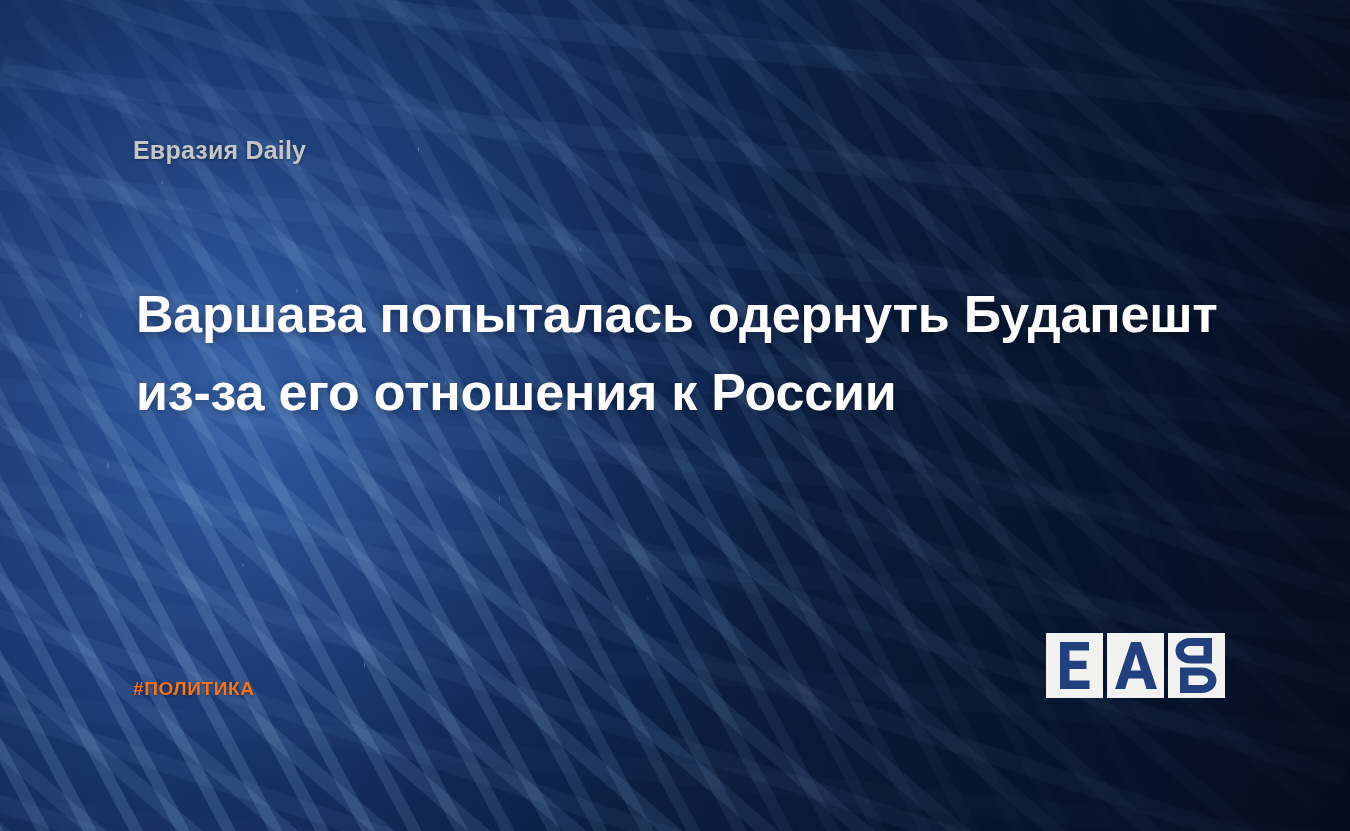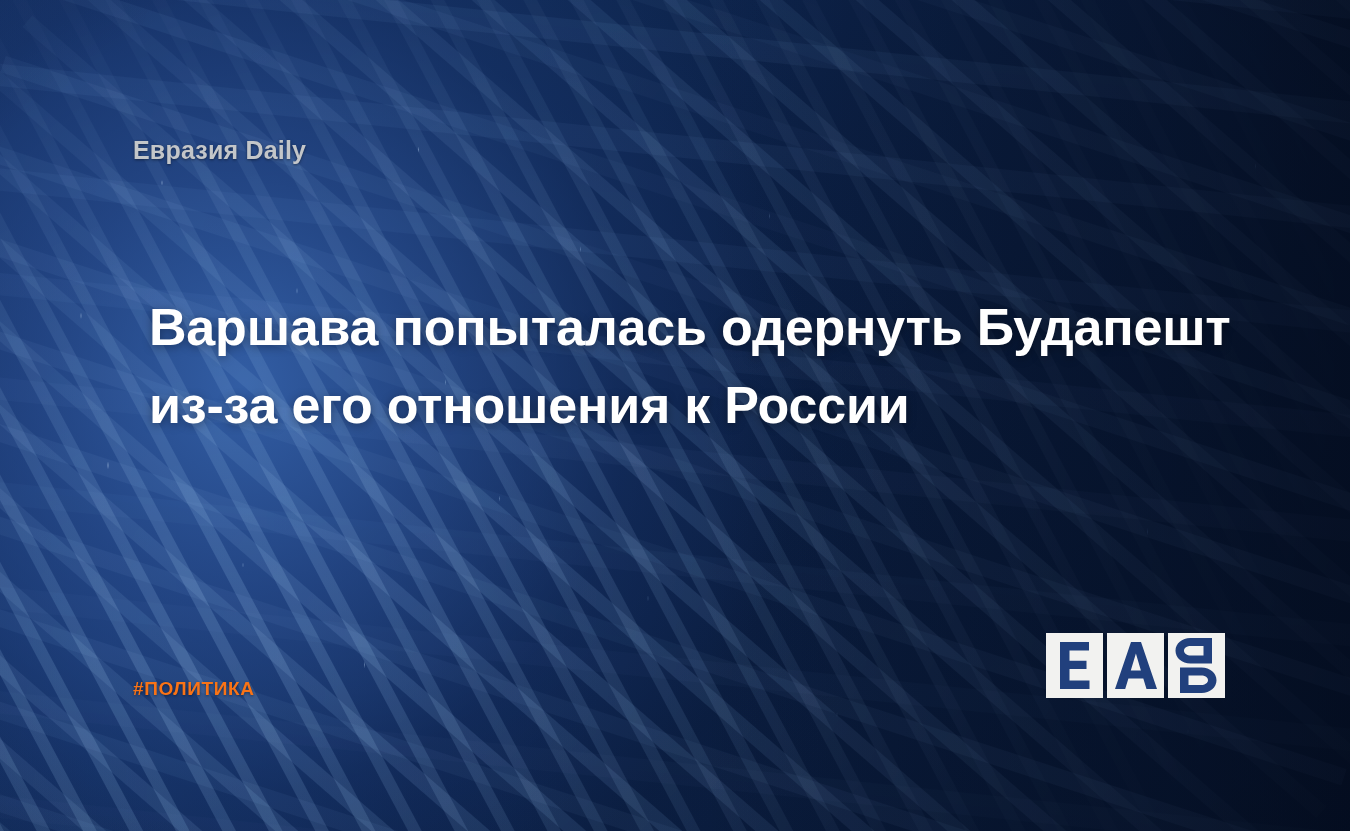--- a/index.html
+++ b/index.html
@@ -154,21 +154,21 @@
     color: #c3c6c9;
     text-shadow: 0 1px 3px rgba(0,0,0,0.45);
     white-space: nowrap;
   }
 
   .headline {
     position: absolute;
     left: 133px;
     top: 272px;
     width: 1110px;
-    margin: 16px;
+    margin: 3px;
     font-size: 52px;
     line-height: 78px;
     font-weight: bold;
     color: #ffffff;
     letter-spacing: -0.2px;
     text-shadow: 0 2px 10px rgba(0,0,0,0.35);
   }
 
   .category-tag {
     position: absolute;

